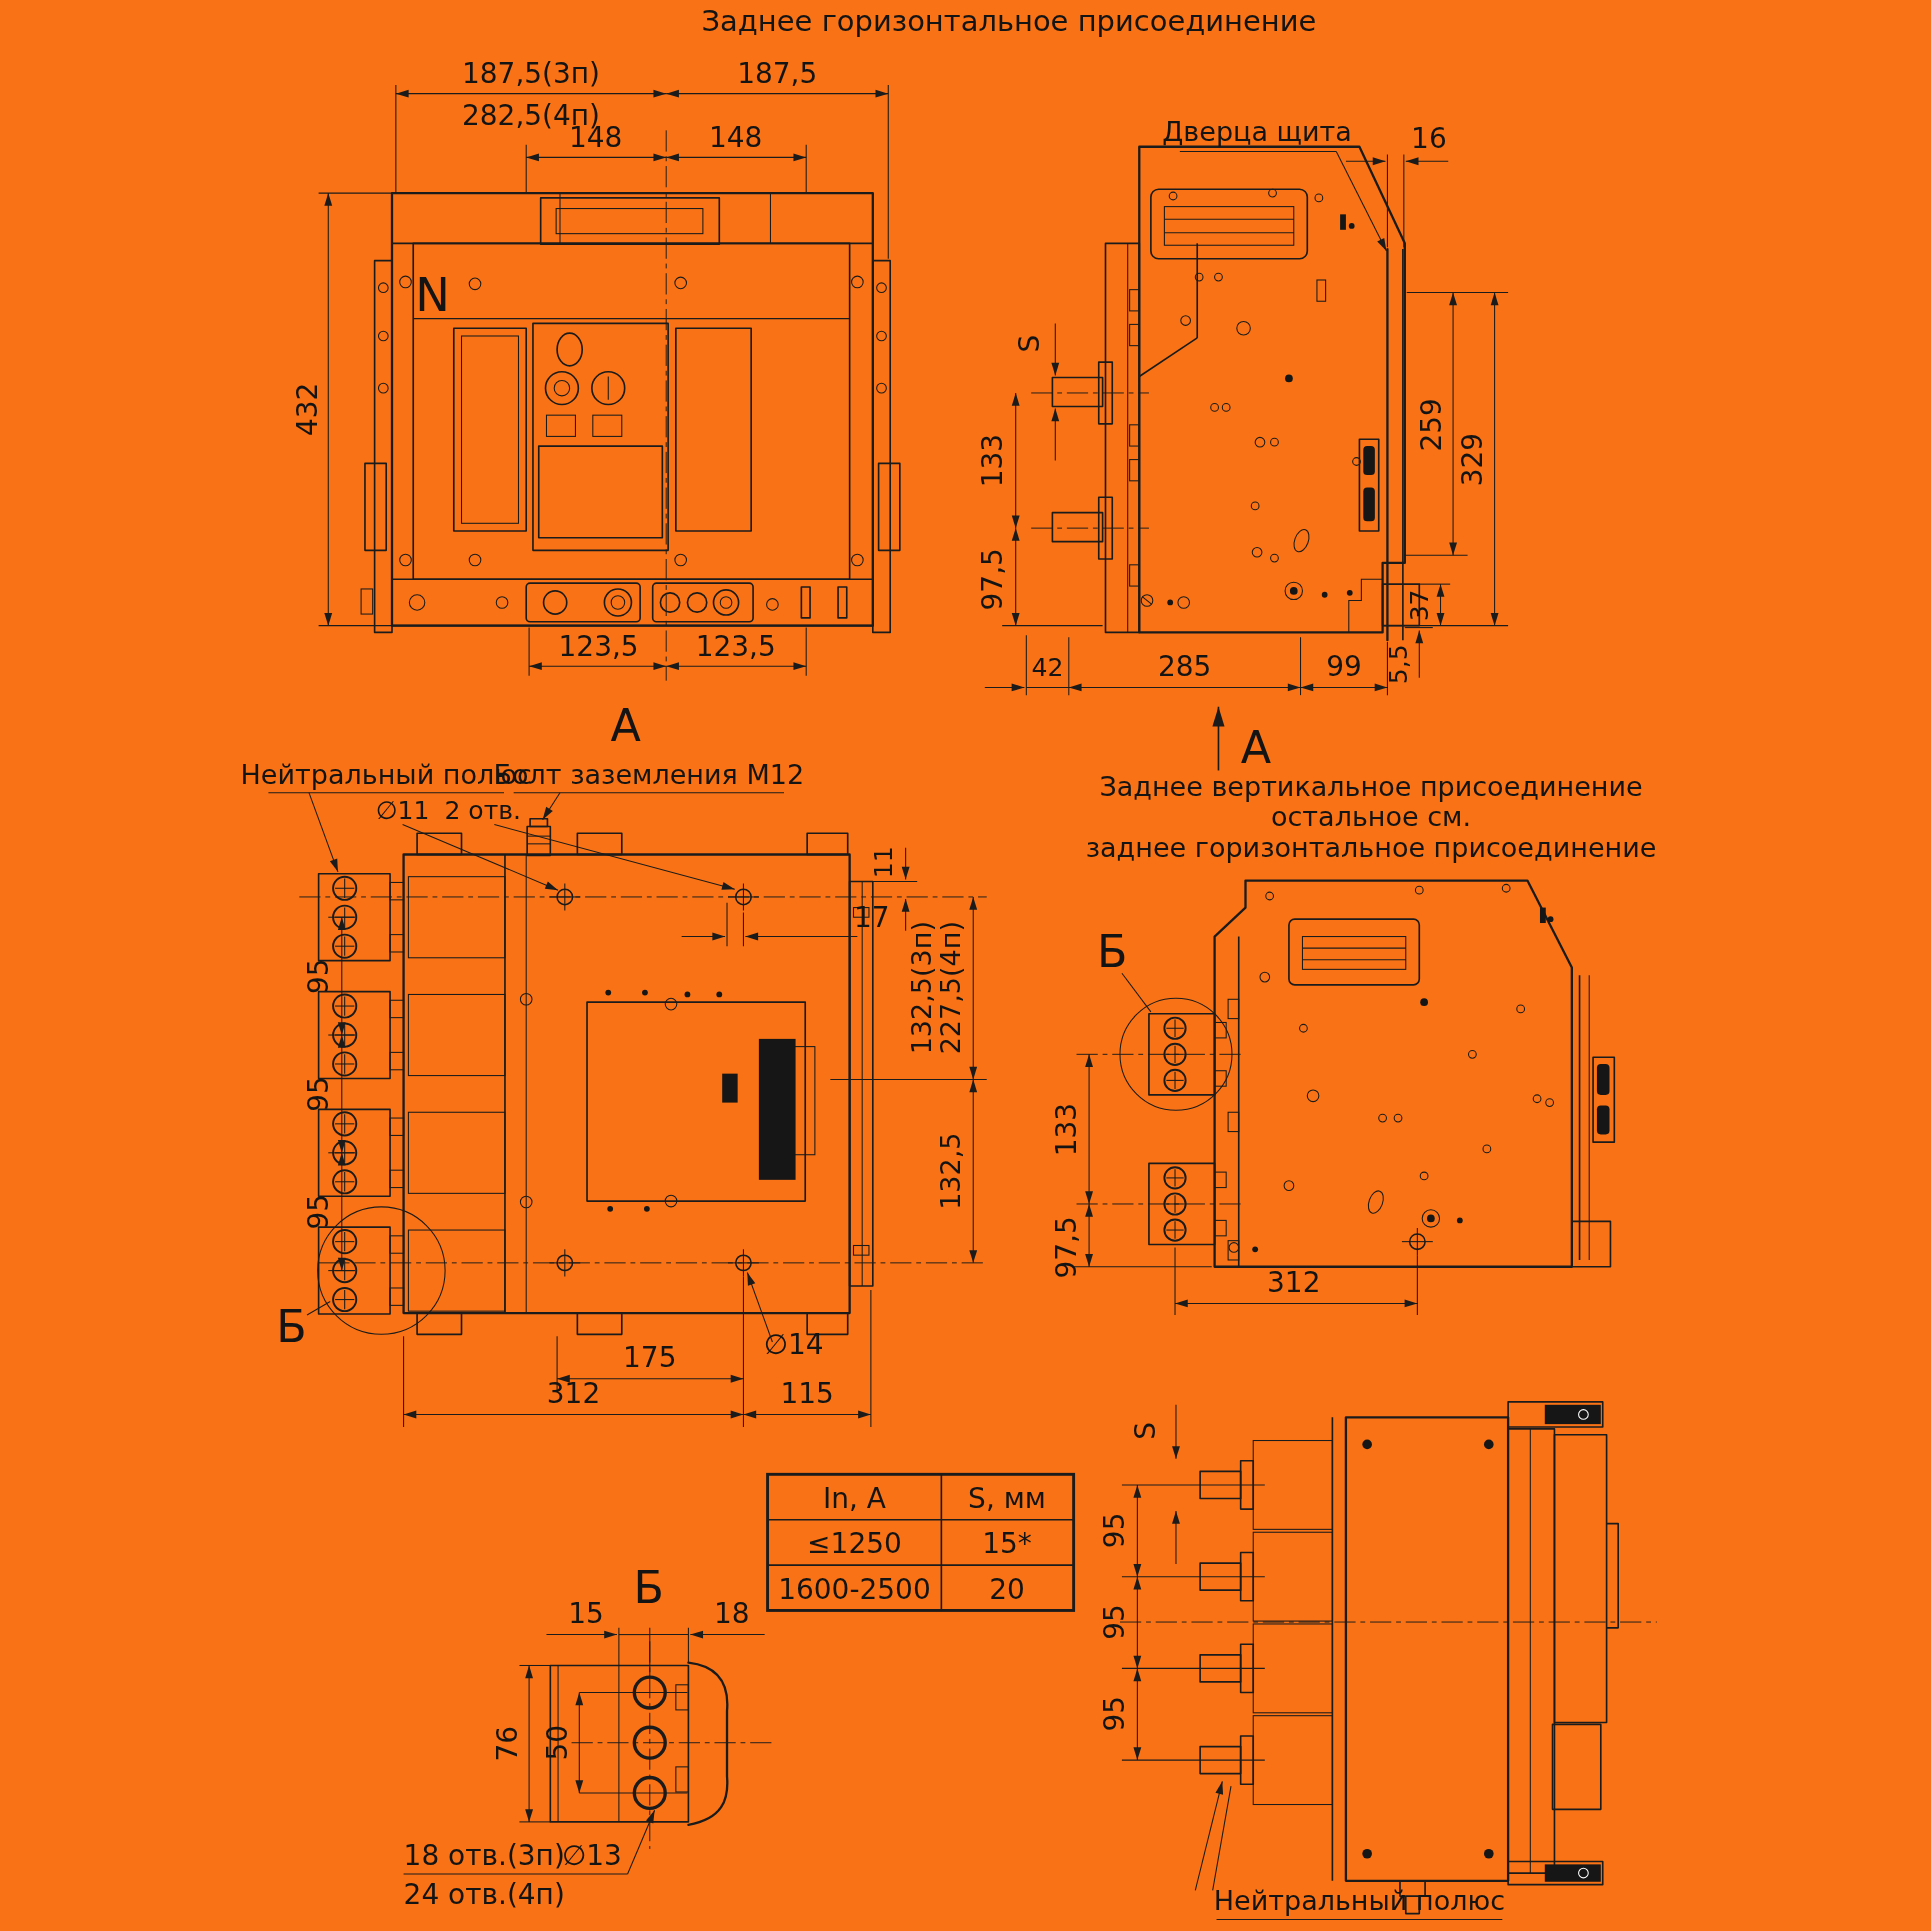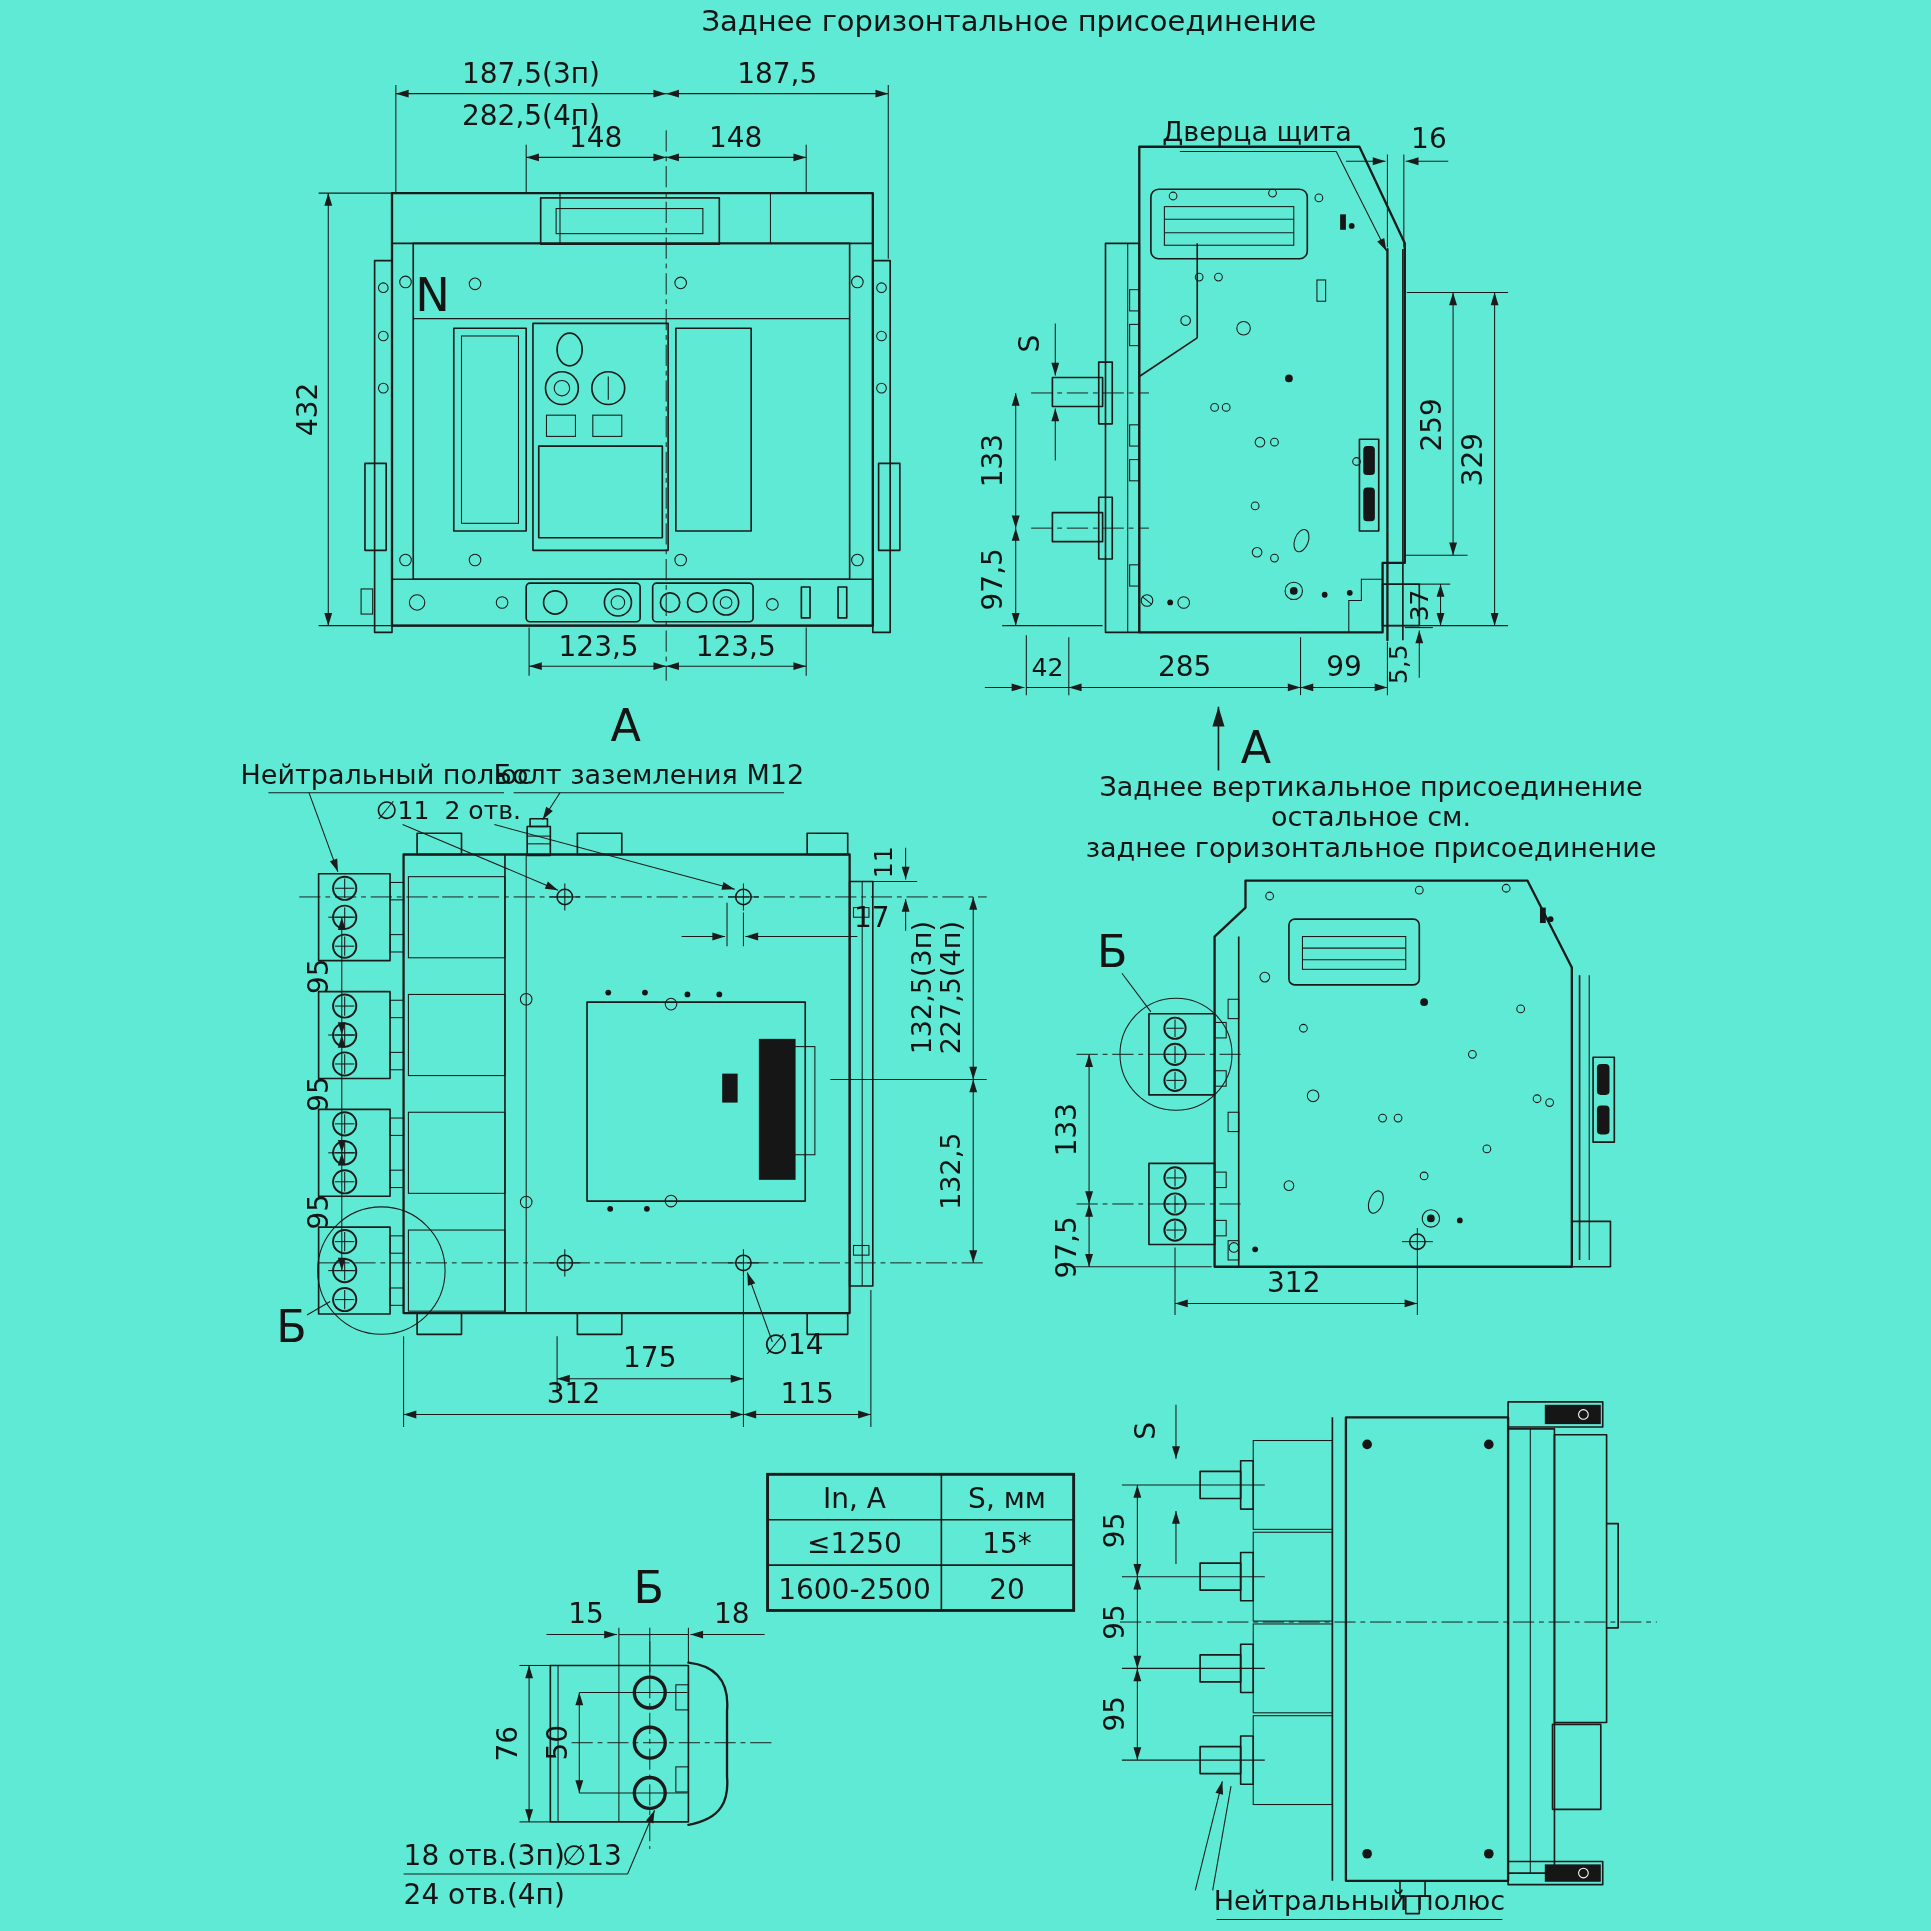--- a/index.html
+++ b/index.html
@@ -1,16 +1,16 @@
 <!DOCTYPE html>
 <html><head>
 <meta charset="utf-8">
 <style>
   html,body { margin:0; padding:0; background:#ffffff; }
-  .page { width:1931px; height:1931px; position:relative; background:#5eead4;
+  .page { width:1931px; height:1931px; position:relative; background:#f97316;
           font-family:"DejaVu Sans", sans-serif;text-align:center; }
   svg { display:block; }
   .ol { stroke:#1b1b1b; stroke-width:2.4; fill:none; stroke-linejoin:round; stroke-linecap:round; }
   .md { stroke:#1b1b1b; stroke-width:1.7; fill:none; stroke-linejoin:round; }
   .tn { stroke:#1b1b1b; stroke-width:1.1; fill:none; }
   .dm { stroke:#1b1b1b; stroke-width:1.1; fill:none; }
   .cl { stroke:#1b1b1b; stroke-width:1; fill:none; stroke-dasharray:22 5 5 5; }
   .fl { fill:#161616; stroke:none; }
   text { fill:#141414; }
   .t-title { font-size:30px; }

